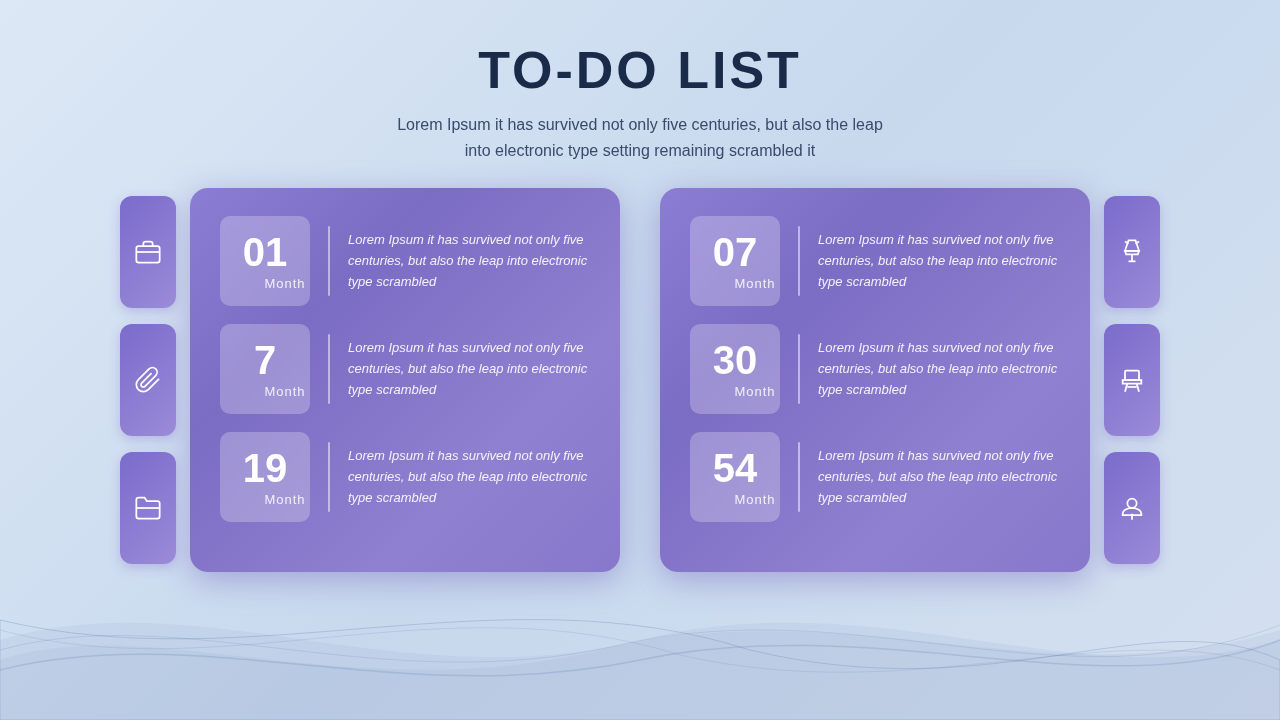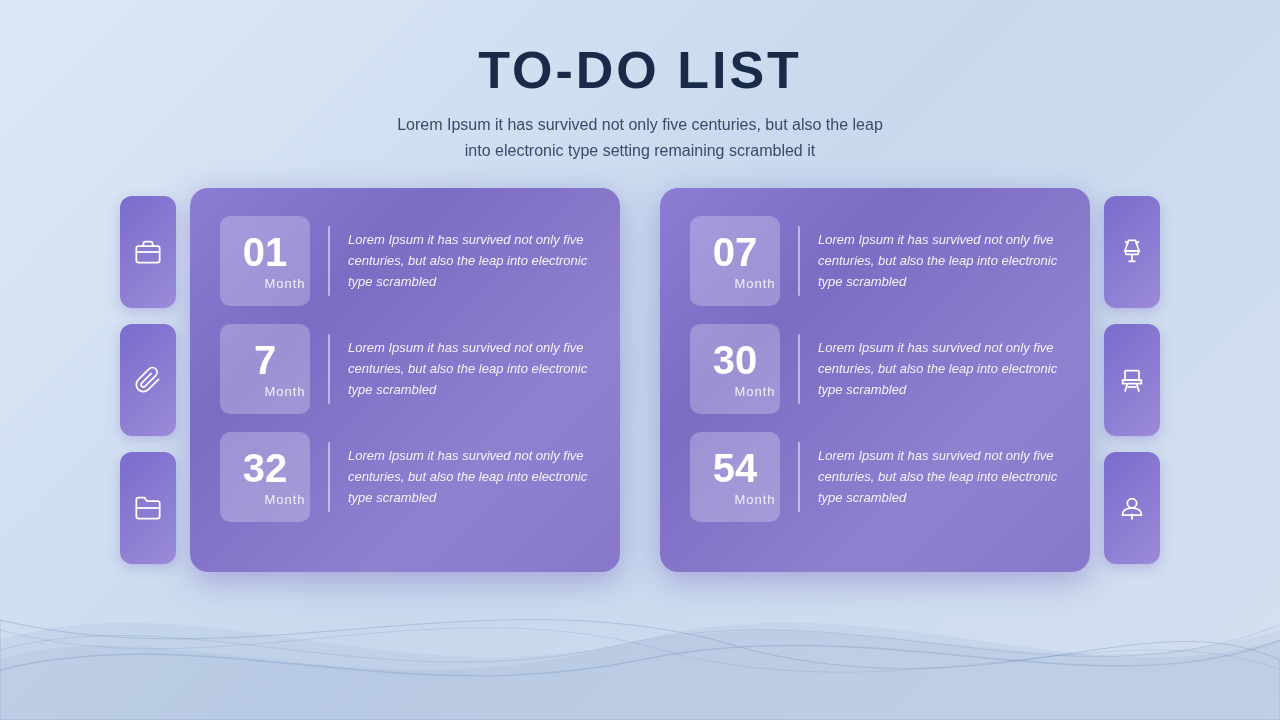--- a/index.html
+++ b/index.html
@@ -235,21 +235,21 @@
           <div class="number-box">
             <span class="number-big">7</span>
             <span class="month-label">Month</span>
           </div>
           <div class="divider-line"></div>
           <p class="item-text">Lorem Ipsum it has survived not only five centuries, but also the leap into electronic type scrambled</p>
         </div>
 
         <div class="item-row">
           <div class="number-box">
-            <span class="number-big">32</span>
+            <span class="number-big">19</span>
             <span class="month-label">Month</span>
           </div>
           <div class="divider-line"></div>
           <p class="item-text">Lorem Ipsum it has survived not only five centuries, but also the leap into electronic type scrambled</p>
         </div>
       </div>
     </div>
 
     <div class="card-group">
 

